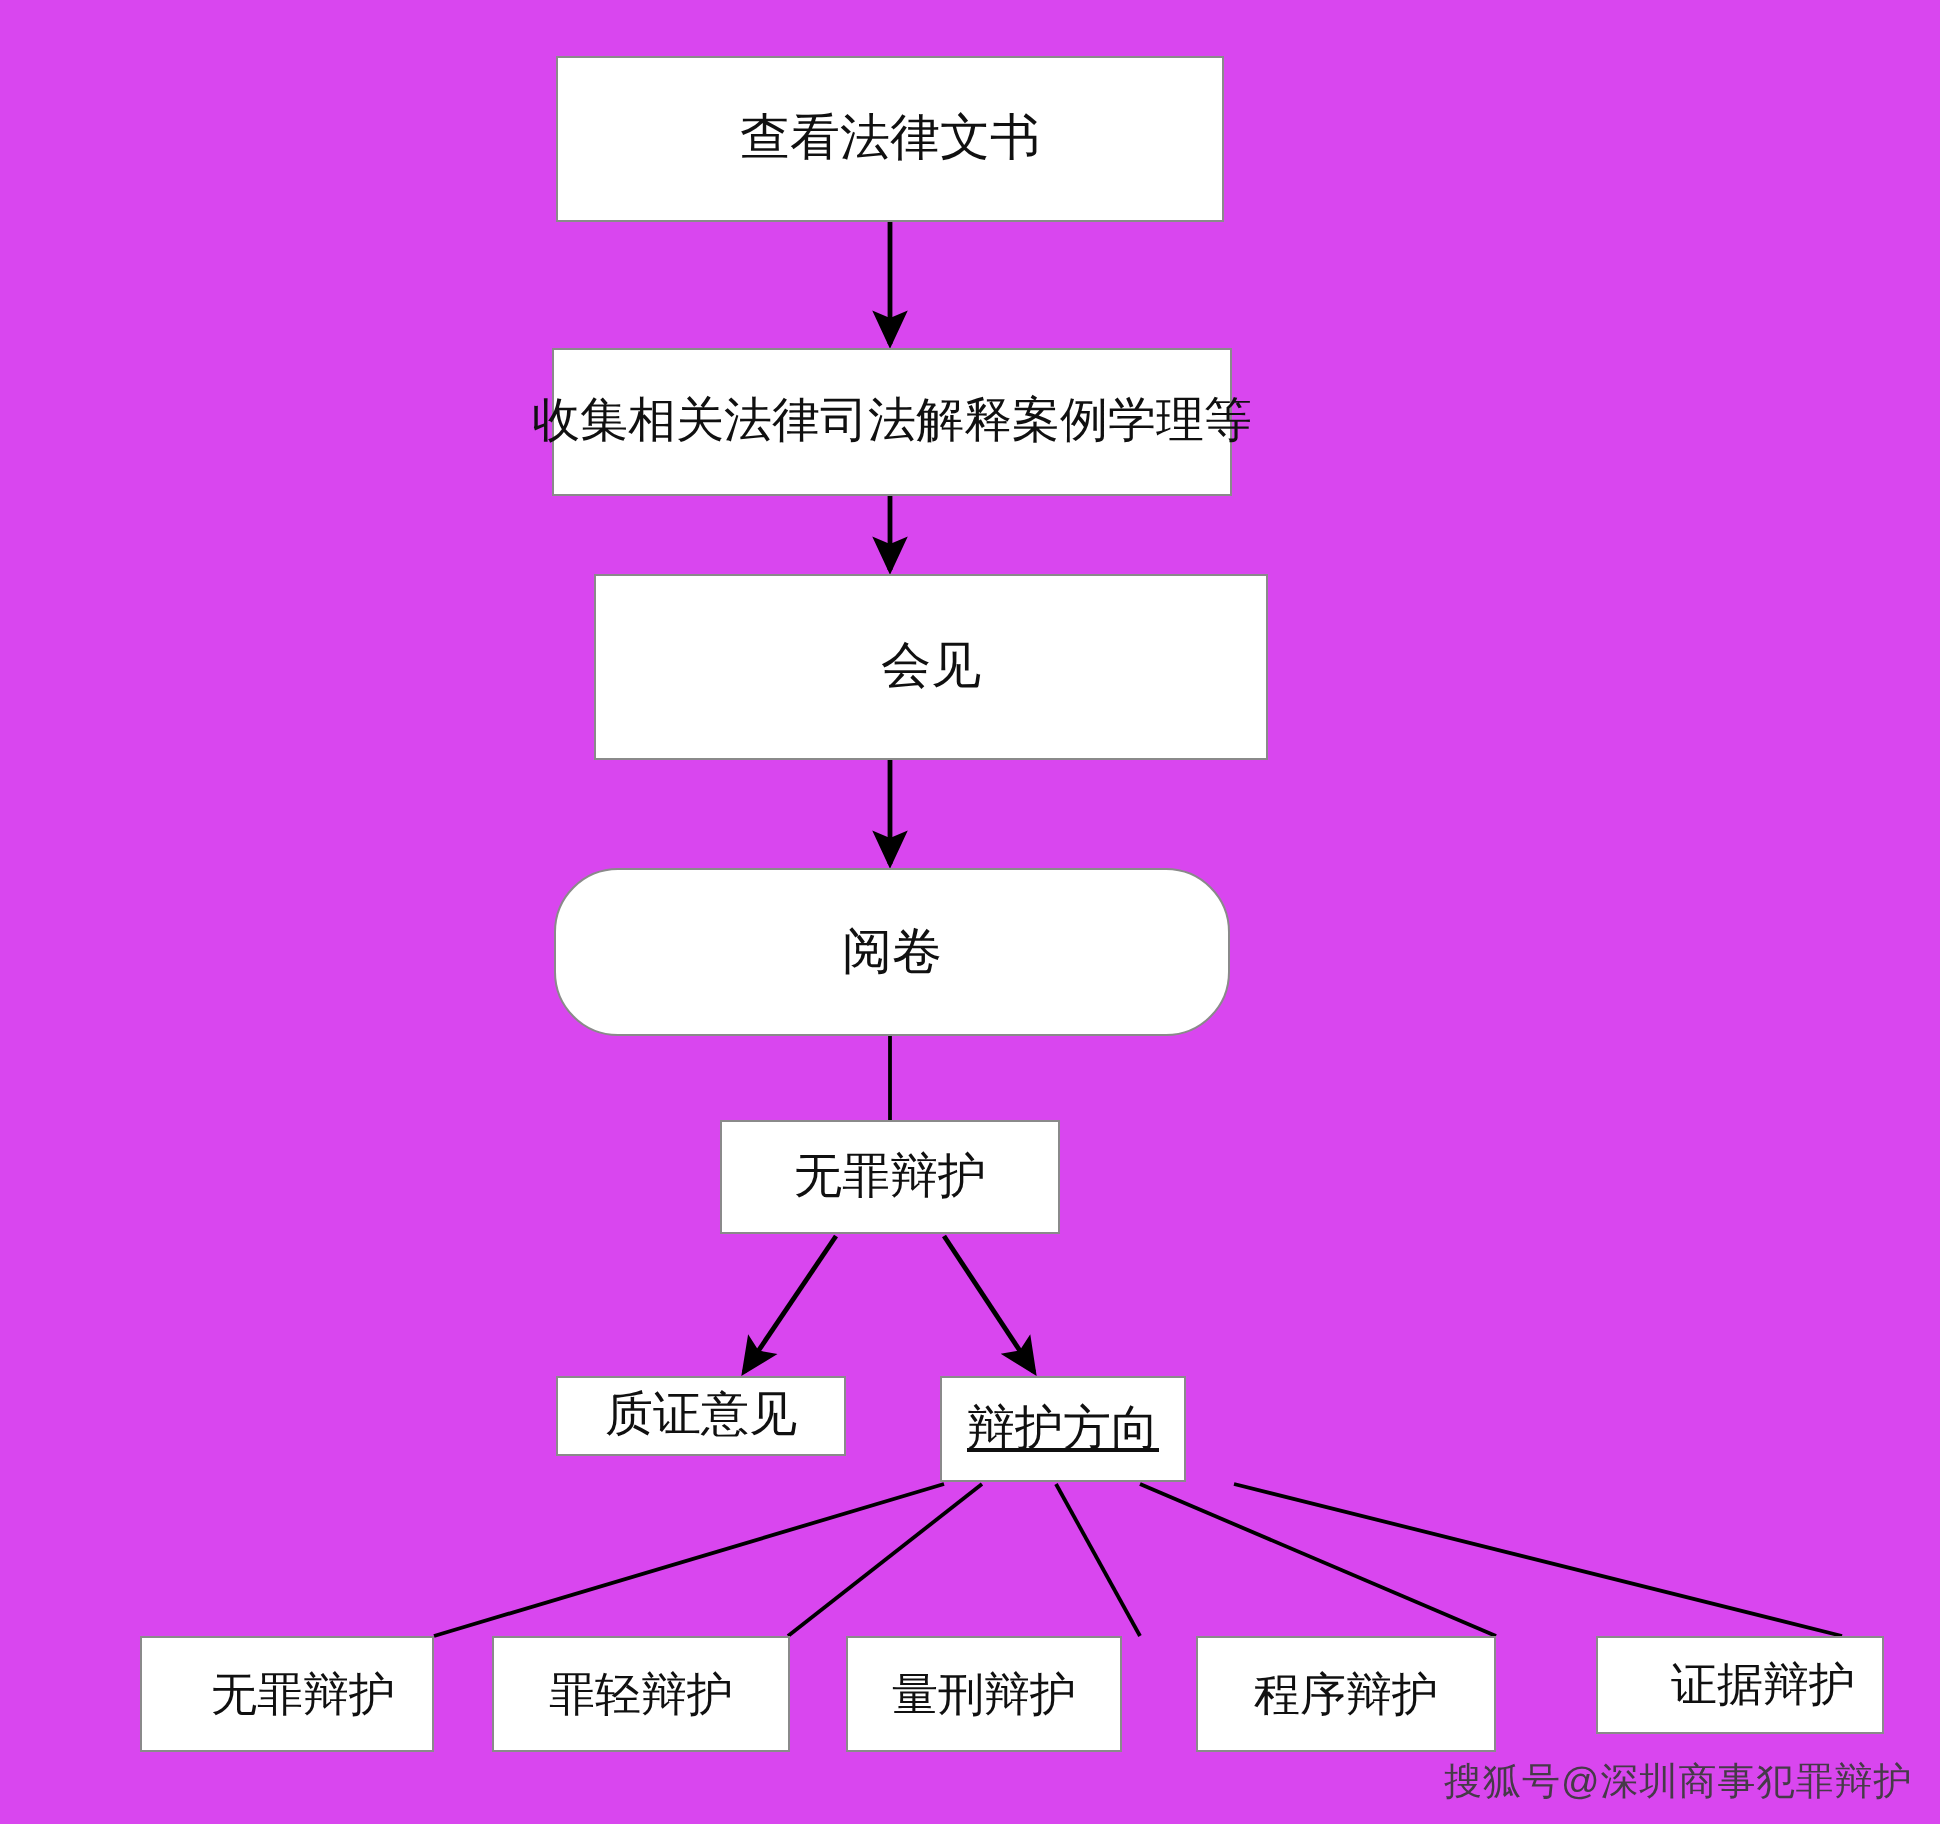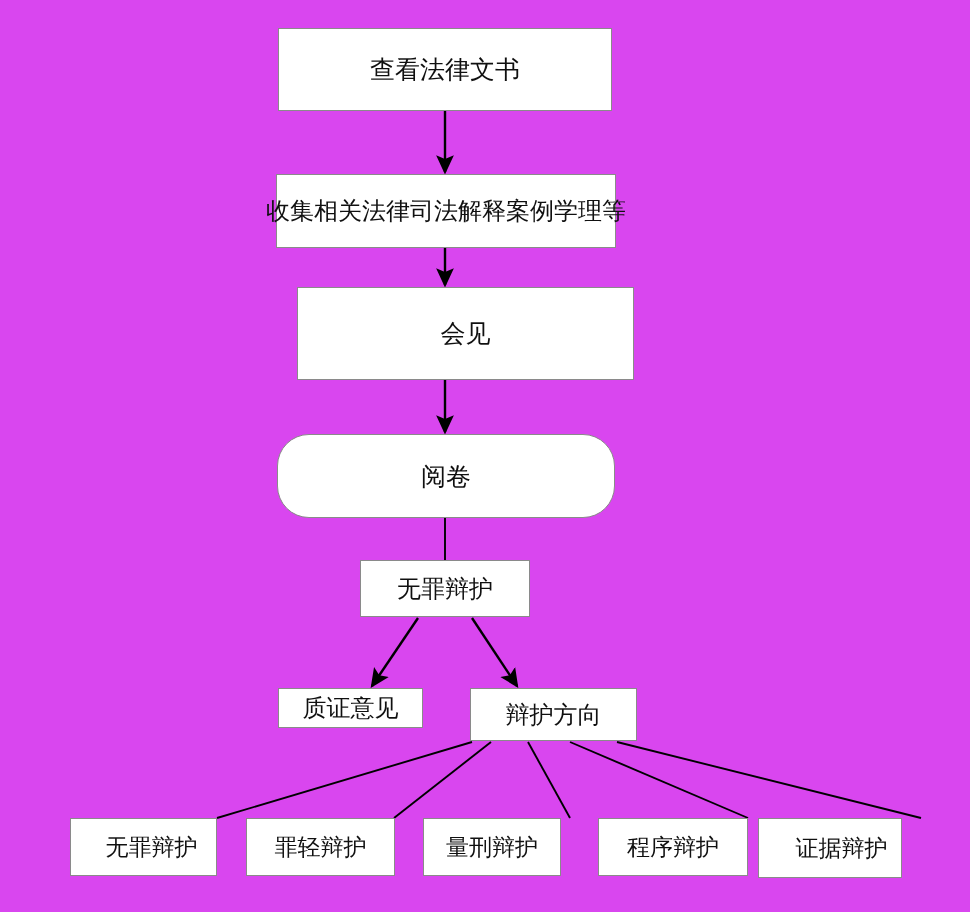--- a/index.html
+++ b/index.html
@@ -93,32 +93,33 @@
       </div>
       <div class="node t-lg" style="left: 277px; top: 434px; width: 338px; height: 84px; border-color: rgb(138, 138, 138); color: rgb(16, 16, 16); border-radius: 32px;">
         <span class="line1">阅卷</span>
       </div>
       <div class="node t-md" style="left: 360px; top: 560px; width: 170px; height: 57px; border-color: rgb(138, 138, 138); color: rgb(16, 16, 16);">
         <span class="line1">无罪辩护</span>
       </div>
       <div class="node t-md" style="left: 278px; top: 688px; width: 145px; height: 40px; border-color: rgb(138, 138, 138); color: rgb(16, 16, 16);">
         <span class="line1">质证意见</span>
       </div>
-      <div class="node t-md" style="left: 470px; top: 688px; width: 167px; height: 53px; border-color: rgb(138, 138, 138); color: rgb(16, 16, 16);">
+      <div class="node t-md" style="left: 470px; top: 688px; width: 123px; height: 53px; border-color: rgb(138, 138, 138); color: rgb(16, 16, 16); text-decoration: underline;">
         <span class="line1">辩护方向</span>
       </div>
       <div class="node t-sm" style="left: 70px; top: 818px; width: 147px; height: 58px; border-color: rgb(138, 138, 138); color: rgb(16, 16, 16); padding-left: 16px;">
         <span class="line1">无罪辩护</span>
       </div>
       <div class="node t-sm" style="left: 246px; top: 818px; width: 149px; height: 58px; border-color: rgb(138, 138, 138); color: rgb(16, 16, 16);">
         <span class="line1">罪轻辩护</span>
       </div>
       <div class="node t-sm" style="left: 423px; top: 818px; width: 138px; height: 58px; border-color: rgb(138, 138, 138); color: rgb(16, 16, 16);">
         <span class="line1">量刑辩护</span>
       </div>
       <div class="node t-sm" style="left: 598px; top: 818px; width: 150px; height: 58px; border-color: rgb(138, 138, 138); color: rgb(16, 16, 16);">
         <span class="line1">程序辩护</span>
       </div>
-      <div class="node t-sm" style="left: 758px; top: 818px; width: 144px; height: 60px; border-color: rgb(138, 138, 138); color: rgb(16, 16, 16); padding-left: 23px;">
+      <div class="node t-sm" style="left: 798px; top: 818px; width: 144px; height: 49px; border-color: rgb(138, 138, 138); color: rgb(16, 16, 16); padding-left: 23px;">
         <span class="line1">证据辩护</span>
       </div>
     </div>
+  <div class="watermark" style="left: 722px; top: 878px;">搜狐号@深圳商事犯罪辩护</div>
 </div>
 
 </body></html>

